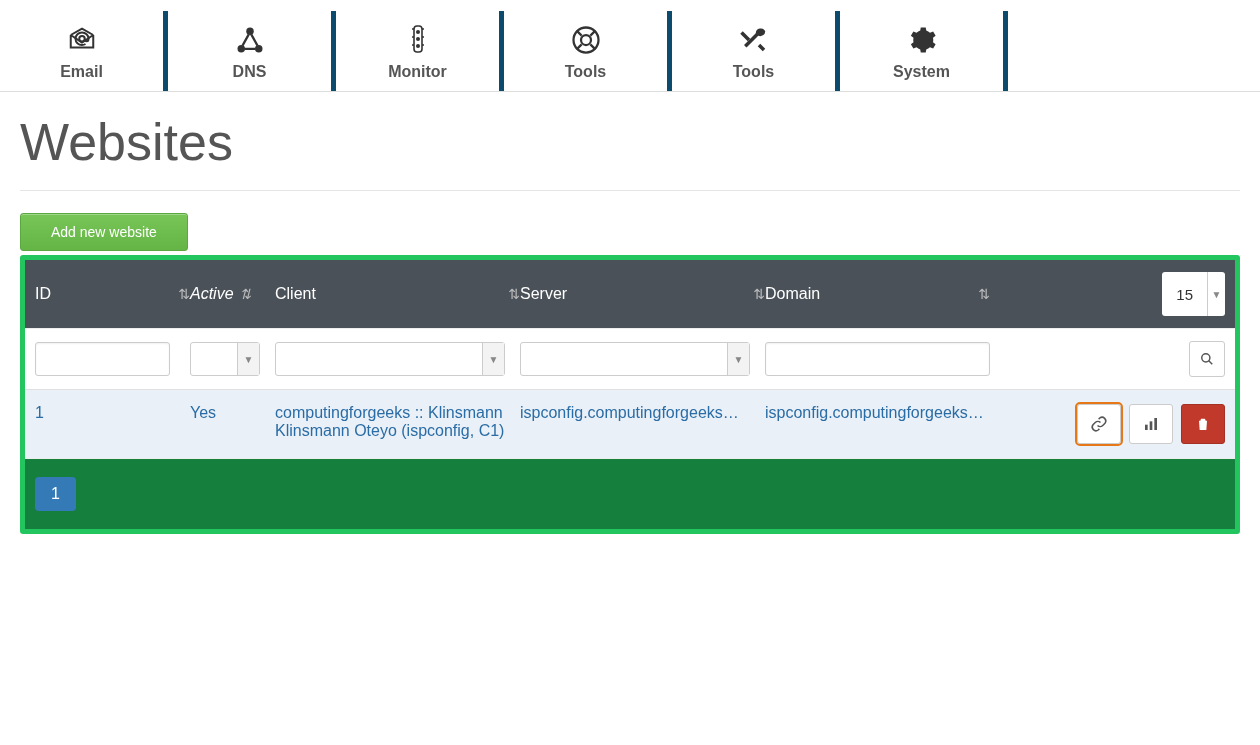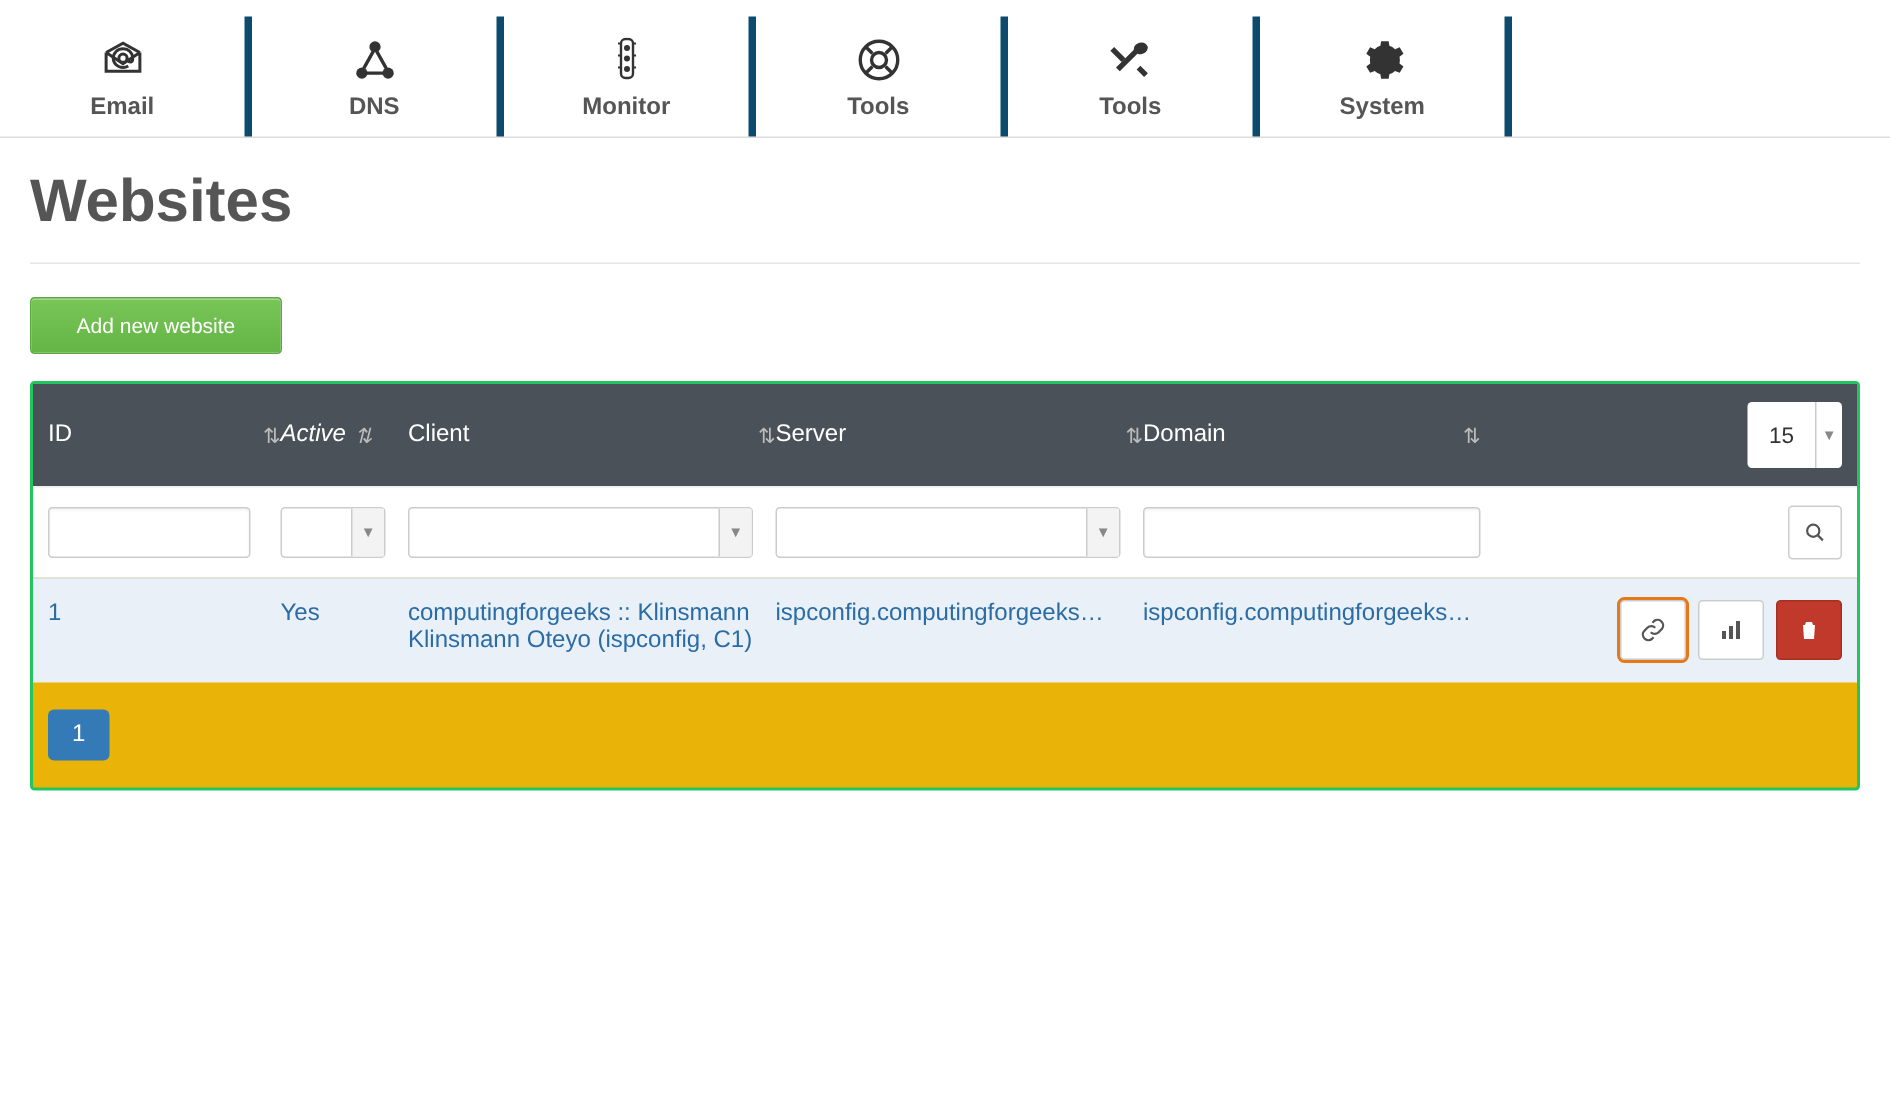--- a/index.html
+++ b/index.html
@@ -37,22 +37,22 @@
   .tab .icon { width: 30px; height: 30px; display:flex; align-items:center; justify-content:center; }
   .tab .label { font-size: 16px; font-weight: bold; color: #555; }
   .tab.active .label { color: #c1272d; }
   .tab.active .icon svg { color: #c1272d; }
   .tab .icon svg { color: #333; }
 
   .page {
     padding: 20px;
   }
   h1 {
-    font-size: 40px;
-    font-weight: 700;
+    font-size: 52px;
+    font-weight: 400;
     color: #555;
     margin-bottom: 18px;
   }
   hr.sep {
     border: none;
     border-top: 1px solid #e5e5e5;
     margin-bottom: 22px;
   }
   .btn-add {
     display: inline-block;
@@ -61,24 +61,24 @@
     font-weight: normal;
     padding: 10px 30px;
     border-radius: 3px;
     border: 1px solid #5aa83f;
     box-shadow: 0 1px 0 rgba(255,255,255,.3) inset;
     cursor: pointer;
     font-size: 14px;
   }
 
   .table-wrap {
-    margin-top: 18px;
-    border: 2px solid #22c55e;
+    margin-top: 4px;
+    border: 5px solid #22c55e;
     border-radius: 3px;
-    background: #eab308;
+    background: #15803d;
   }
   .thead {
     display: flex;
     background: #4a5159;
     color: #fff;
     align-items: center;
     padding: 12px 10px;
   }
   .th { display:flex; align-items:center; gap:6px; font-size:16px; }
   .sort-icon { font-size: 14px; color: #bbb; }

